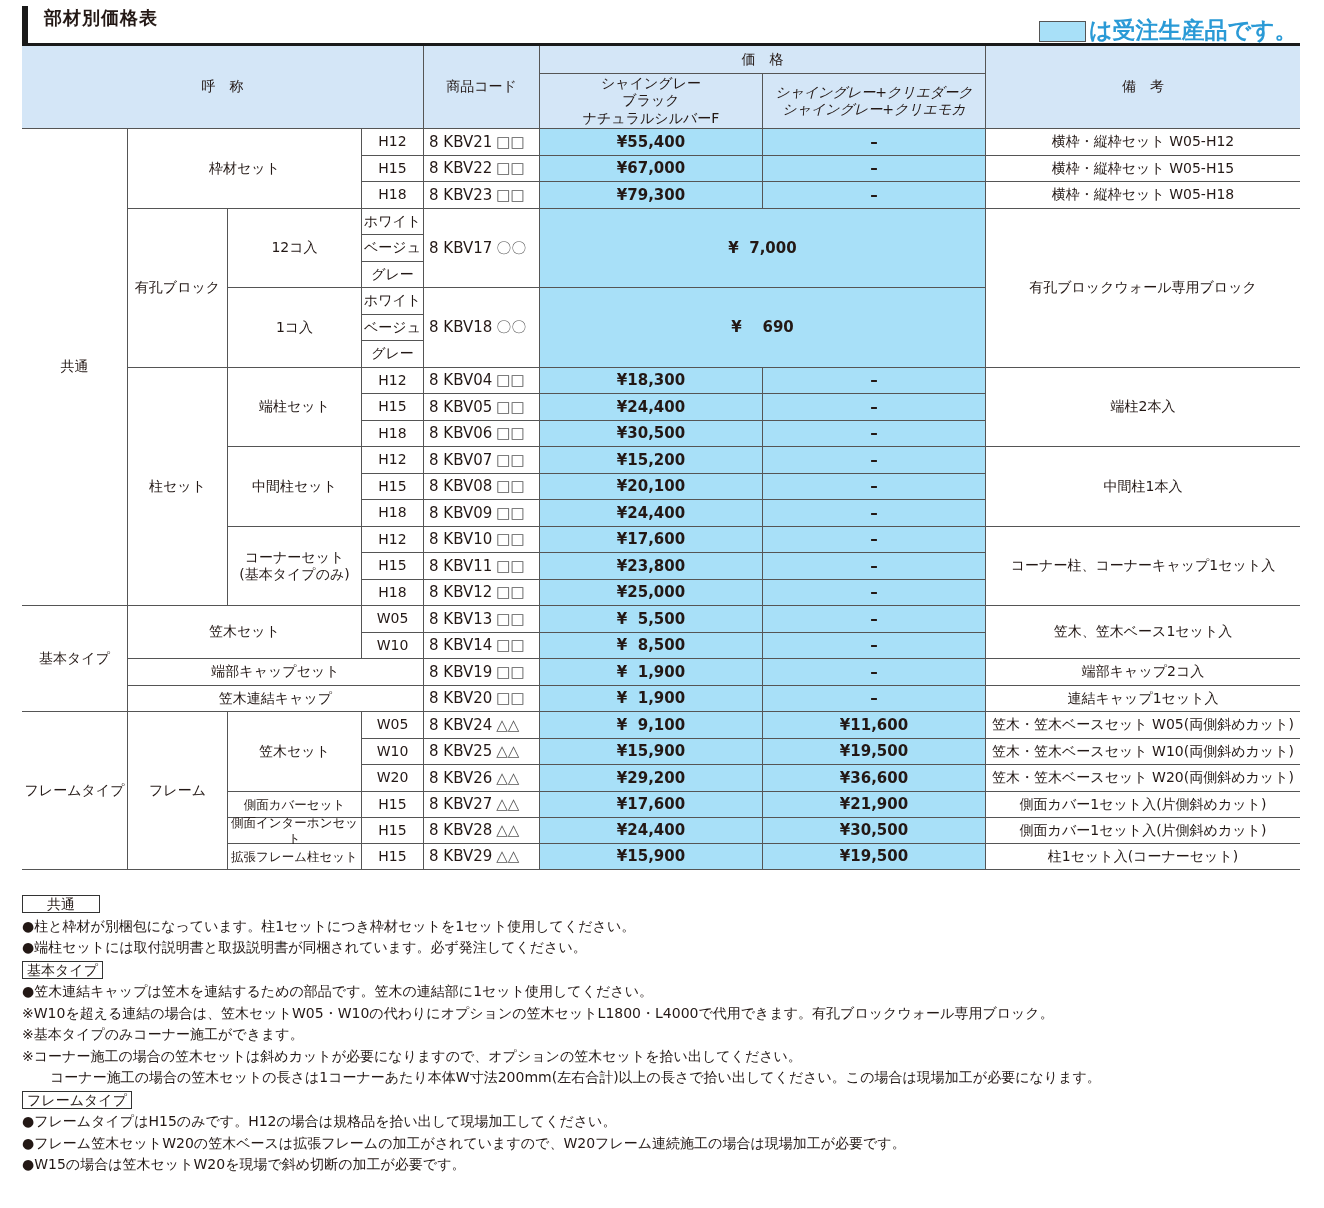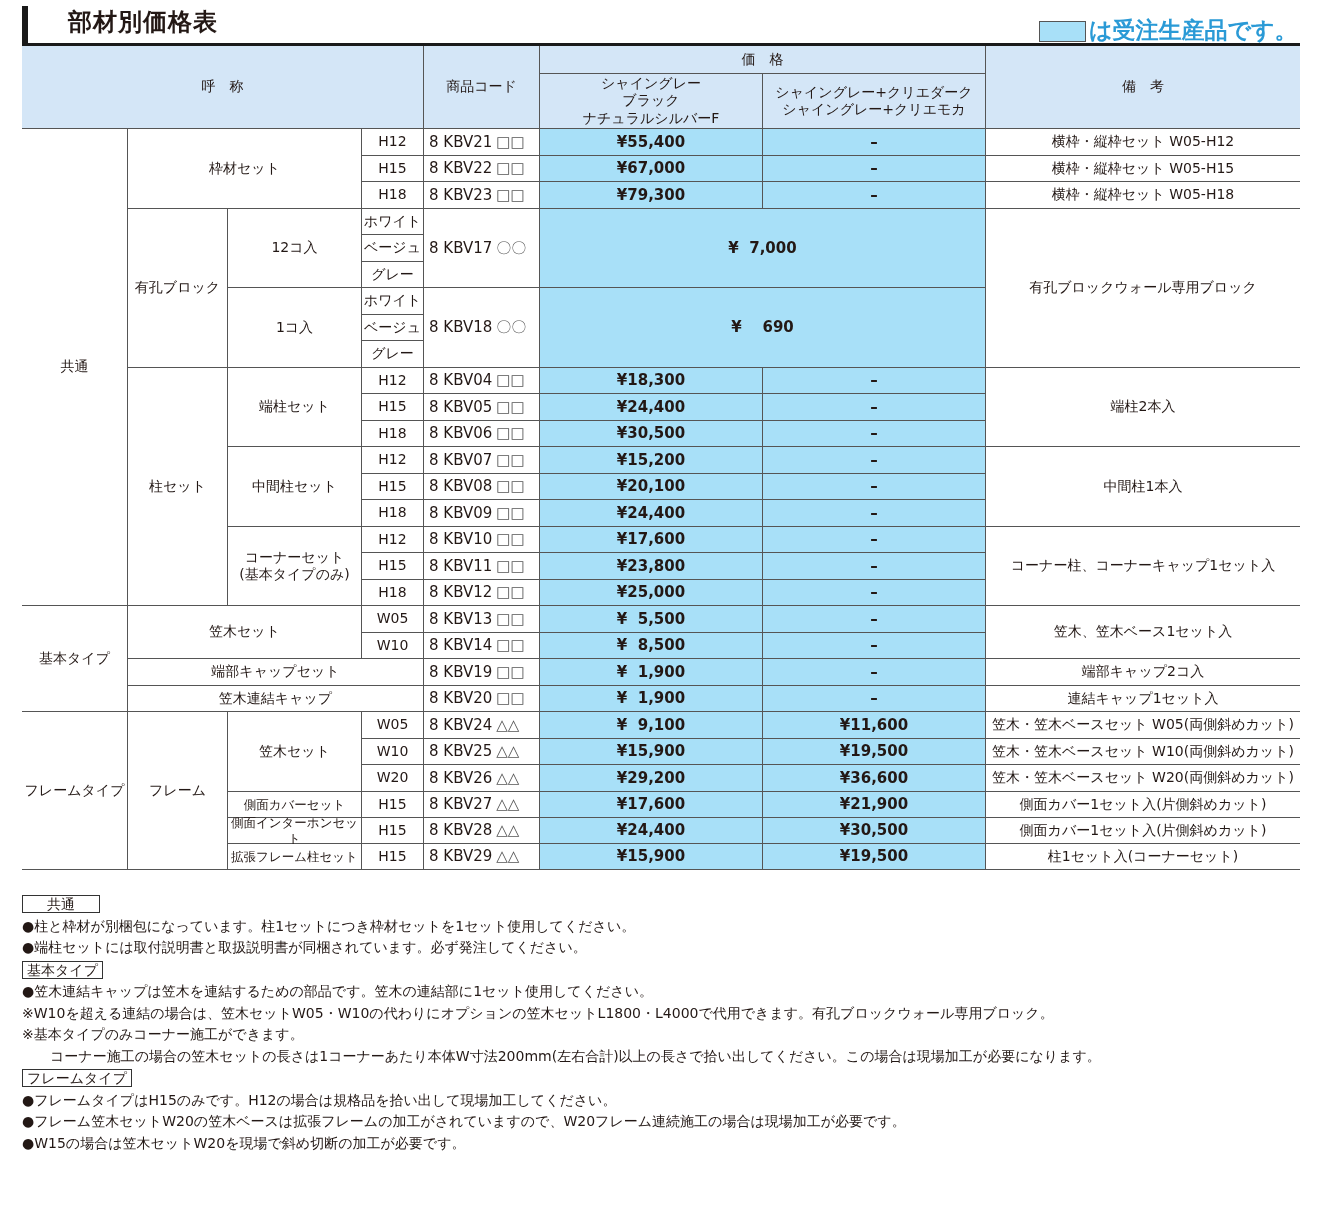--- a/index.html
+++ b/index.html
@@ -1,19 +1,19 @@
 <!DOCTYPE html>
 <html><head>
 <meta charset="utf-8">
 <style>
   html, body { margin: 0; padding: 0; background: #ffffff; }
   body { width: 1324px; height: 1208px; position: relative; overflow: hidden;
          font-family: "DejaVu Sans", sans-serif; color: #231815; }
   .title-bar { position: absolute; left: 22px; top: 6px; width: 6px; height: 38px; background: #1a1a1a; }
-  .title { position: absolute; left: 44px; top: 6px; font-size: 24px; font-weight: bold; letter-spacing: 1px; margin-left: 24px; }
+  .title { position: absolute; left: 44px; top: 6px; font-size: 18px; font-weight: bold; letter-spacing: 1px; }
   .title-rule { position: absolute; left: 22px; top: 43px; width: 1278px; height: 3px; background: #1a1a1a; }
   .legend-swatch { position: absolute; left: 1039px; top: 21px; width: 45px; height: 19px; background: #a8e0f8; border: 1px solid #555; }
   .legend-text { position: absolute; left: 1089px; top: 15px; font-size: 23px; color: #2a9ad6; font-weight: bold; }
 
   .cell { position: absolute; box-sizing: border-box; display: flex; align-items: center; justify-content: center;
           text-align: center; font-size: 14px; line-height: 1.25; border-right: 1px solid #555; border-bottom: 1px solid #555; white-space: pre-line; }
   .hdr { background: #d4e6f7; font-size: 14px; }
   .blue { background: #a8e0f8; font-weight: bold; }
   .white { background: #ffffff; }
   .nob-r { border-right: none; }
@@ -38,21 +38,21 @@
 <div class="title-rule"></div>
 
 <div id="table">
 
   <div class="cell hdr" style="left:22px;top:46px;width:402px;height:83px;">呼　称</div>
   <div class="cell hdr" style="left:424px;top:46px;width:116px;height:83px;">商品コード</div>
   <div class="cell hdr" style="left:540px;top:46px;width:446px;height:28px;">価　格</div>
   <div class="cell hdr" style="left:540px;top:74px;width:223px;height:55px;">シャイングレー
 ブラック
 ナチュラルシルバーF</div>
-  <div class="cell hdr" style="left:763px;top:74px;width:223px;height:55px;">シャイングレー+クリエダーク
+  <div class="cell hdr" style="left:763px;top:74px;width:223px;height:55px;font-style:italic;">シャイングレー+クリエダーク
 シャイングレー+クリエモカ</div>
   <div class="cell hdr nob-r" style="left:986px;top:46px;width:314px;height:83px;">備　考</div>
 
   <div class="cell white" style="left:22px;top:129px;width:106px;height:477px;">共通</div>
   <div class="cell white" style="left:22px;top:606px;width:106px;height:106px;">基本タイプ</div>
   <div class="cell white" style="left:22px;top:712px;width:106px;height:158px;">フレームタイプ</div>
 
   <div class="cell white" style="left:128px;top:129px;width:234px;height:80px;">枠材セット</div>
 
   <div class="cell white" style="left:128px;top:209px;width:100px;height:159px;">有孔ブロック</div>
@@ -194,18 +194,19 @@
 </div>
 
 <div class="notes">
   <div><span class="tag wide">共通</span></div>
   <div class="note-line">●柱と枠材が別梱包になっています。柱1セットにつき枠材セットを1セット使用してください。</div>
   <div class="note-line">●端柱セットには取付説明書と取扱説明書が同梱されています。必ず発注してください。</div>
   <div><span class="tag">基本タイプ</span></div>
   <div class="note-line">●笠木連結キャップは笠木を連結するための部品です。笠木の連結部に1セット使用してください。</div>
   <div class="note-line">※W10を超える連結の場合は、笠木セットW05・W10の代わりにオプションの笠木セットL1800・L4000で代用できます。有孔ブロックウォール専用ブロック。</div>
   <div class="note-line">※基本タイプのみコーナー施工ができます。</div>
+  <div class="note-line">※コーナー施工の場合の笠木セットは斜めカットが必要になりますので、オプションの笠木セットを拾い出してください。</div>
   <div class="note-line indent">コーナー施工の場合の笠木セットの長さは1コーナーあたり本体W寸法200mm(左右合計)以上の長さで拾い出してください。この場合は現場加工が必要になります。</div>
   <div><span class="tag">フレームタイプ</span></div>
   <div class="note-line">●フレームタイプはH15のみです。H12の場合は規格品を拾い出して現場加工してください。</div>
   <div class="note-line">●フレーム笠木セットW20の笠木ベースは拡張フレームの加工がされていますので、W20フレーム連続施工の場合は現場加工が必要です。</div>
   <div class="note-line">●W15の場合は笠木セットW20を現場で斜め切断の加工が必要です。</div>
 </div>
 
 </body></html>

